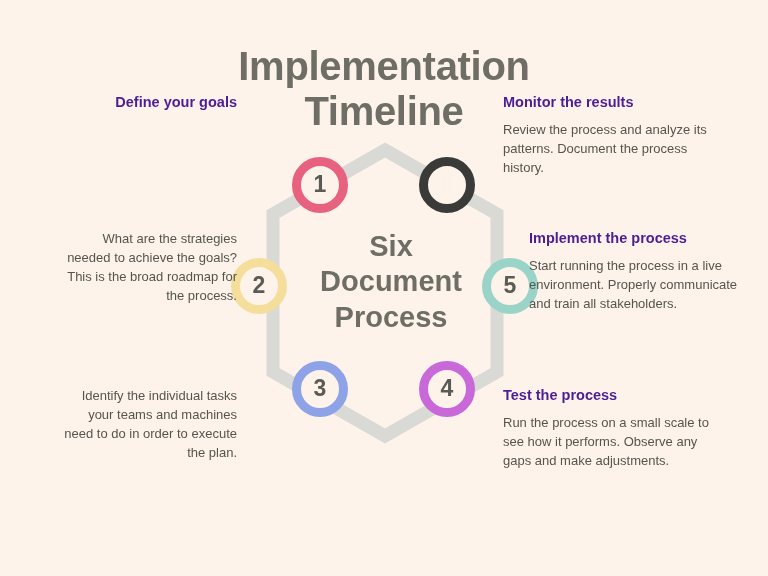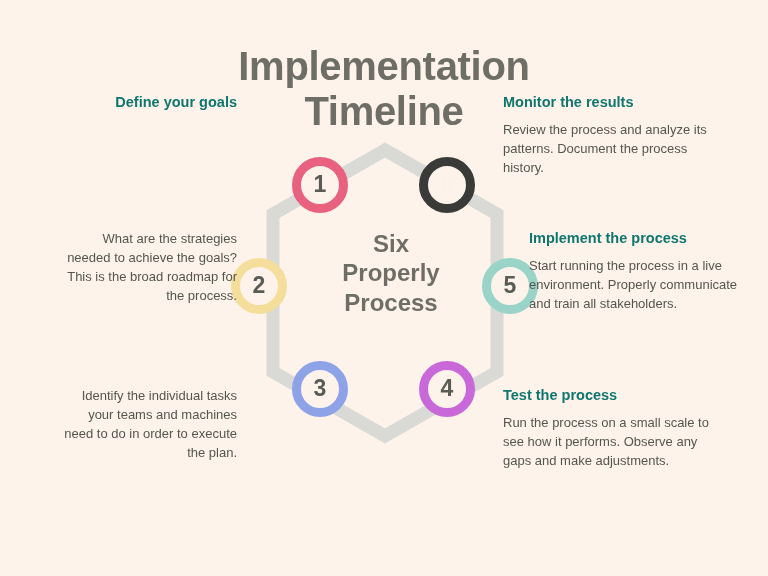--- a/index.html
+++ b/index.html
@@ -49,21 +49,21 @@
     pointer-events: none;
   }
 
   
   #center-label {
     position: absolute;
     left: 285px;
     top: 229px;
     width: 212px;
     text-align: center;
-    font-size: 24px;
+    font-size: 29px;
     line-height: 1.22;
     font-weight: bold;
     color: #6E6E66;
   }
   #center-label .cl {
     display: block;
   }
 
   
   .step-node {
@@ -91,21 +91,21 @@
     color: #FBF2E9;
   }
 
   
   .block {
     position: absolute;
   }
   .block-title {
     font-size: 14.5px;
     font-weight: bold;
-    color: #0f766e;
+    color: #4c1d95;
     line-height: 1.35;
     margin: 0 0 7px 0;
   }
   .block-body {
     font-size: 13px;
     color: #55554F;
     line-height: 1.47;
     margin: 0;
   }
   .block.right {
@@ -124,21 +124,21 @@
     <span class="tl">Implementation</span>
     <span class="tl">Timeline</span>
   </div>
 
   <svg id="hex-svg" viewBox="0 0 768 576">
     <polygon points="385,150 497,214 497,372 385,436 273,372 273,214" fill="none" stroke="#D9D9D6" stroke-width="13" stroke-linejoin="miter"></polygon>
   </svg>
 
   <div id="center-label" style="color: rgb(110, 110, 102);">
     <span class="cl">Six</span>
-    <span class="cl">Properly</span>
+    <span class="cl">Document</span>
     <span class="cl">Process</span>
   </div>
 
   <div class="step-node" id="node-1" style="left: 292px; top: 157px; border-color: rgb(232, 97, 127); background: rgb(253, 243, 234);">
     <span class="step-num">1</span>
   </div>
 
   <div class="step-node" id="node-2" style="left: 231px; top: 258px; border-color: rgb(245, 222, 155); background: rgb(253, 243, 234);">
     <span class="step-num">2</span>
   </div>

